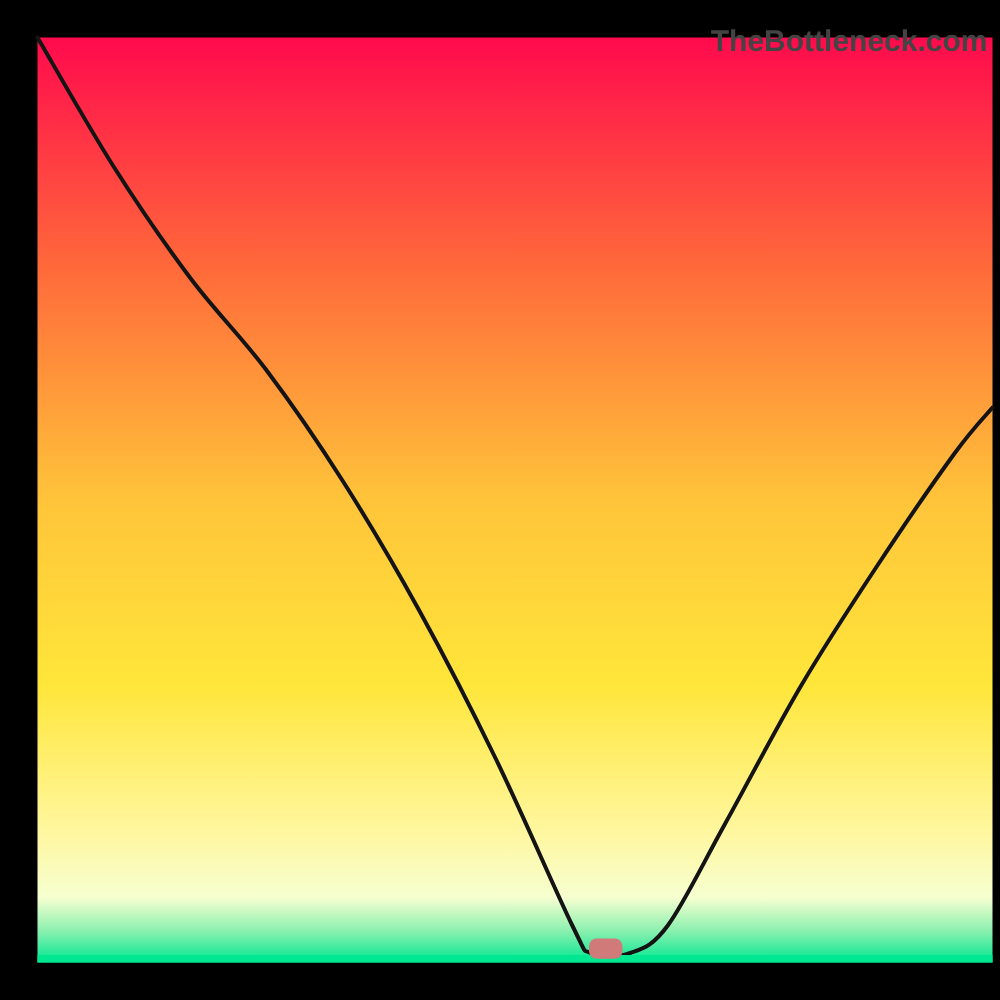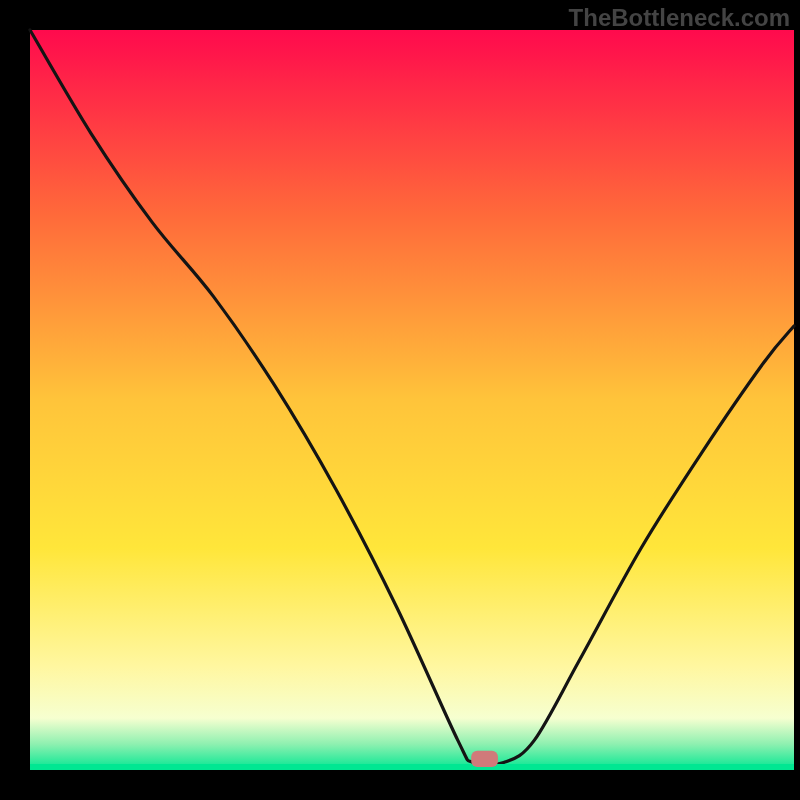--- a/index.html
+++ b/index.html
@@ -11,21 +11,21 @@
     background: #000;
   }
   .container {
     position: relative;
     width: 800px;
     height: 800px;
     background: #000;
   }
   .watermark {
     position: absolute;
-    top: 4px;
+    top: 20px;
     right: 10px;
     color: #444;
     font-family: Arial, Helvetica, sans-serif;
     font-size: 24px;
     font-weight: bold;
     z-index: 10;
   }
   svg {
     display: block;
   }

